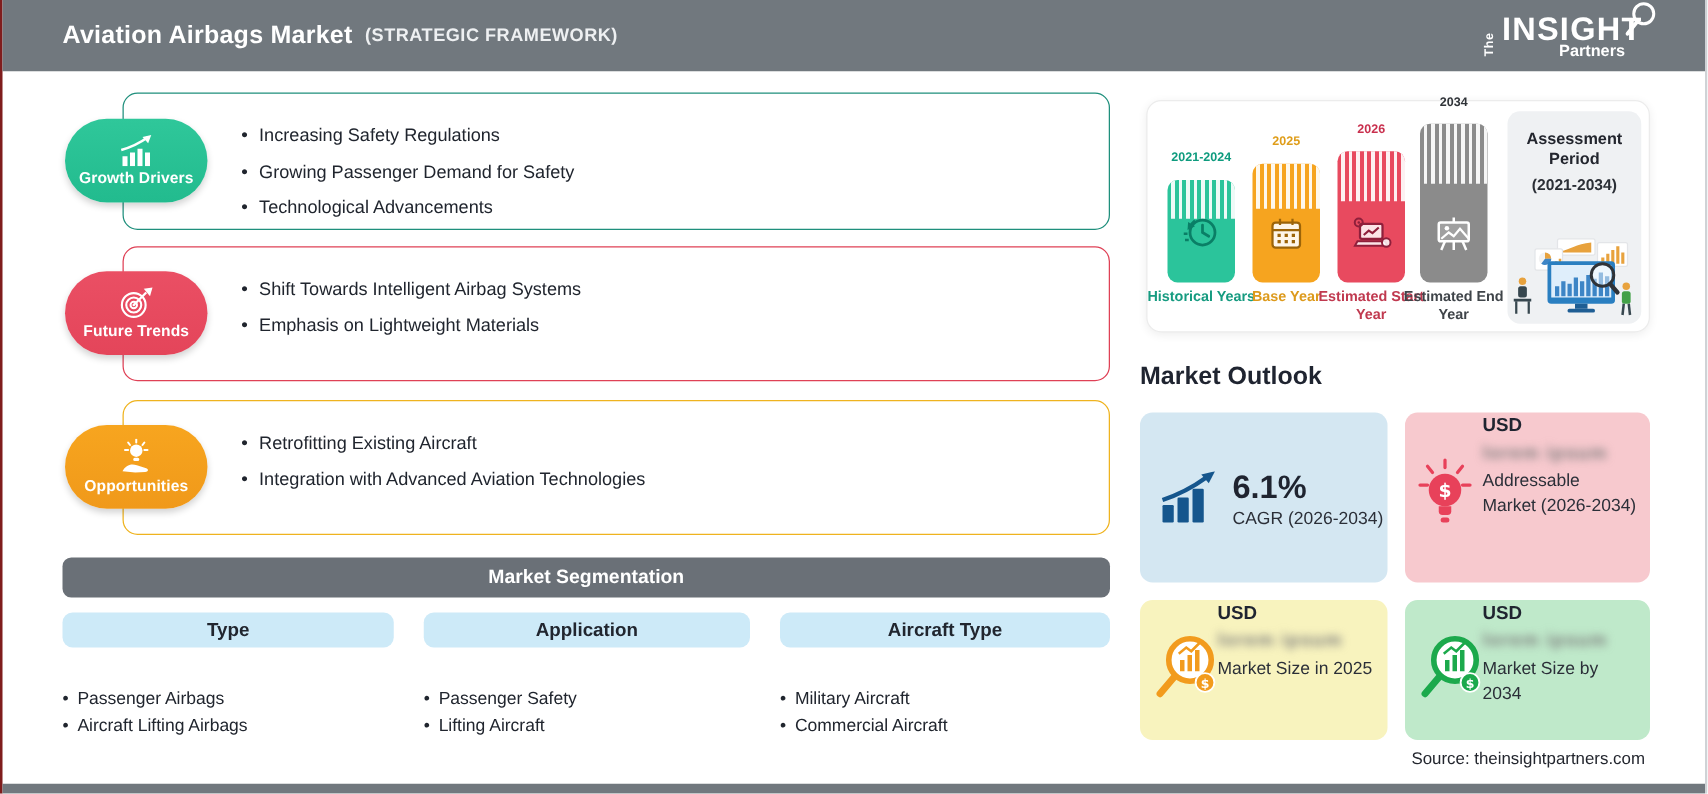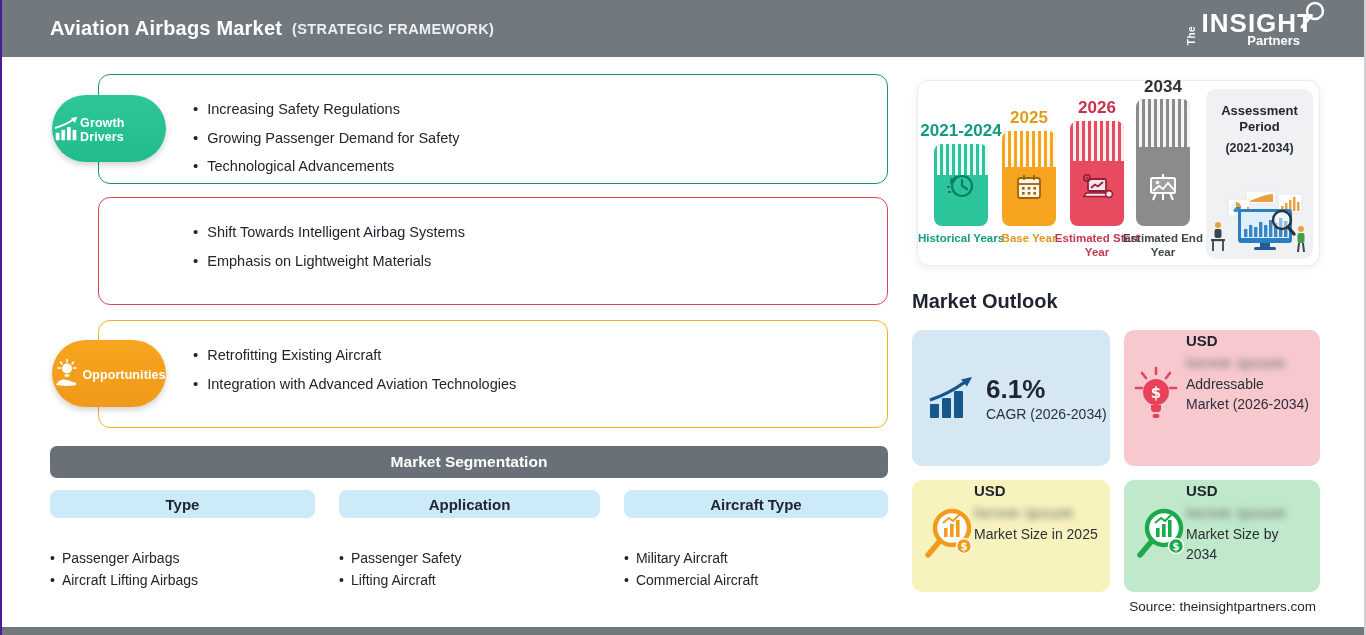--- a/index.html
+++ b/index.html
@@ -1,18 +1,18 @@
 <!DOCTYPE html>
 <html><head>
 <meta charset="utf-8">
 <style>
   * { margin:0; padding:0; box-sizing:border-box; }
   html,body { width:1366px; height:635px; background:#fff; font-family:"Liberation Sans","DejaVu Sans",sans-serif; }
   #stage { position:relative; width:1366px; height:635px; background:#fff; overflow:hidden;
-           border-left:2px solid #4c1d95; border-right:2px solid #cfd3d6; }
+           border-left:2px solid #7f1d1d; border-right:2px solid #cfd3d6; }
 
   
   .header { position:absolute; left:-2px; top:0; width:1366px; height:57px; background:#71787E;
             display:flex; align-items:center; padding:0 52px 0 50px; }
   .header-title { color:#fff; font-size:20px; font-weight:bold; letter-spacing:.2px; }
   .header-subtitle { color:#eef0f2; font-size:14.5px; font-weight:600; margin-left:10px; letter-spacing:.4px; }
   .logo { margin-left:auto; display:flex; align-items:flex-start; position:relative; color:#fff; }
   .logo-the { display:inline-block; transform:rotate(-90deg) translate(-6px,0); transform-origin:center;
               font-size:10px; font-weight:bold; letter-spacing:.5px; margin-top:14px; }
   .logo-main { display:flex; flex-direction:column; align-items:flex-end; }
@@ -23,21 +23,21 @@
   
   .fbox { position:absolute; left:96px; width:790px; border-radius:12px; background:#fff; border:1px solid; }
   .fbox ul { list-style:none; padding:20px 10px 0 94px; }
   .fbox li { font-size:14.5px; color:#20252e; line-height:27.5px; }
   .fbox li::before { content:"•"; margin-right:9px; font-size:15px; }
   #box-growth { top:74px; height:110px; border-color:#1f8f7c; }
   #box-trends { top:197px; height:108px; border-color:#df4156; }
   #box-opps   { top:320px; height:108px; border-color:#efb31f; }
 
   .badge { position:absolute; left:50px; width:114px; height:67px; border-radius:34px;
-           display:flex; align-items:center; justify-content:center;
+           display:flex; flex-direction:column; align-items:center; justify-content:center;
            color:#fff; box-shadow:0 3px 6px rgba(0,0,0,.18); z-index:3; }
   .badge .blabel { font-size:12.5px; font-weight:bold; margin-top:2px; letter-spacing:.1px; }
   #badge-growth { top:95px;  background:linear-gradient(180deg,#2fc79a,#22bb8e); }
   #badge-trends { top:217px; background:linear-gradient(180deg,#ea4f64,#e4455a); }
   #badge-opps   { top:340px; background:linear-gradient(180deg,#f7a51f,#f0991a);text-align:center; }
 
   
   .seg-bar { position:absolute; left:48px; top:446px; width:838px; height:32px; background:#6a7077;
              border-radius:7px; display:flex; align-items:center; justify-content:center;
              color:#fff; font-size:15.5px; font-weight:bold; }
@@ -50,21 +50,21 @@
   #seg-list-type { left:48px; } #seg-list-app { left:337px; } #seg-list-air { left:622px; }
   .seg-list li { font-size:14px; color:#20252e; line-height:21.5px; }
   .seg-list li::before { content:"•"; margin-right:7px; }
 
   
   .tl-panel { position:absolute; left:915px; top:80px; width:403px; height:186px; background:#fff;
               border:1px solid #ececec; border-radius:12px; box-shadow:0 2px 8px rgba(0,0,0,.07); }
   .tl-bar { position:absolute; width:54px; border-radius:8px; }
   .tl-stripes { position:absolute; top:0; left:0; right:0; height:38%; border-radius:8px 8px 0 0;
                 background:repeating-linear-gradient(90deg, rgba(255,255,255,0) 0 3px, rgba(255,255,255,.92) 3px 6px); }
-  .tl-year { position:absolute; width:90px; text-align:center; font-weight:bold; font-size:17px; }
+  .tl-year { position:absolute; width:90px; text-align:center; font-weight:bold; font-size:10px; }
   .tl-cap  { position:absolute; width:92px; text-align:center; font-weight:bold; font-size:11.5px; line-height:14px; top:150px; }
   .tl-icon { position:absolute; left:50%; transform:translateX(-50%); bottom:24px; }
   #tlb-1 { left:16px;  top:63px; height:82px;  background:#2bc49b; }
   #tlb-2 { left:84px;  top:50px; height:95px;  background:#f6a41f; }
   #tlb-3 { left:152px; top:40px; height:105px; background:#e84a5f; }
   #tlb-4 { left:218px; top:18px; height:127px; background:#8b8b8b; }
   #tly-1 { left:-2px;  top:40px; color:#0e9b7e; }
   #tly-2 { left:66px;  top:27px; color:#df9d19; }
   #tly-3 { left:134px; top:17px; color:#c9304e; }
   #tly-4 { left:200px; top:-4px; color:#2f3338; }
@@ -139,20 +139,31 @@
       <polygon points="27,0 20,1.5 24.5,6.5" fill="#fff"></polygon>
     </svg>
     <span class="blabel">Growth Drivers</span>
   </div>
 
   <div class="fbox" id="box-trends">
     <ul>
       <li>Shift Towards Intelligent Airbag Systems</li>
       <li>Emphasis on Lightweight Materials</li>
     </ul>
+  </div>
+  <div class="badge" id="badge-trends">
+    <svg width="28" height="27" viewBox="0 0 28 27">
+      <circle cx="12" cy="15" r="9.5" stroke="#fff" stroke-width="1.7" fill="none"></circle>
+      <circle cx="12" cy="15" r="6" stroke="#fff" stroke-width="1.7" fill="none"></circle>
+      <circle cx="12" cy="15" r="2.6" stroke="#fff" stroke-width="1.6" fill="none"></circle>
+      <circle cx="12" cy="15" r="1" fill="#fff"></circle>
+      <line x1="12" y1="15" x2="22" y2="5" stroke="#fff" stroke-width="1.8"></line>
+      <polygon points="20,2 27,1 25,8" fill="#fff"></polygon>
+    </svg>
+    <span class="blabel">Future Trends</span>
   </div>
 
   <div class="fbox" id="box-opps">
     <ul>
       <li>Retrofitting Existing Aircraft</li>
       <li>Integration with Advanced Aviation Technologies</li>
     </ul>
   </div>
   <div class="badge" id="badge-opps">
     <svg width="30" height="29" viewBox="0 0 30 29">

